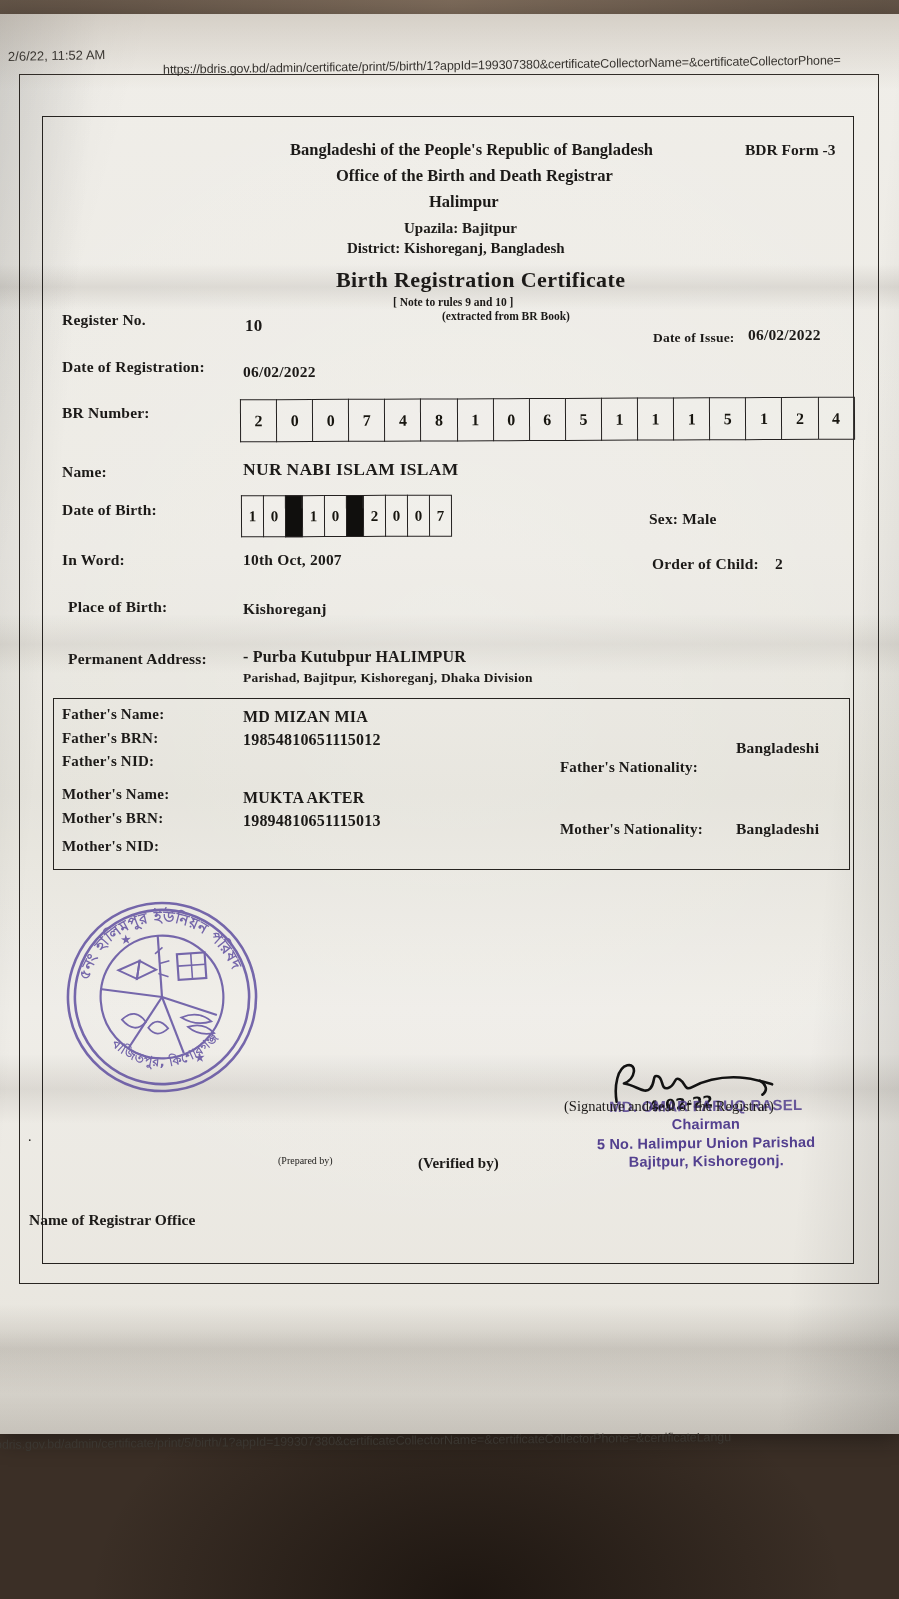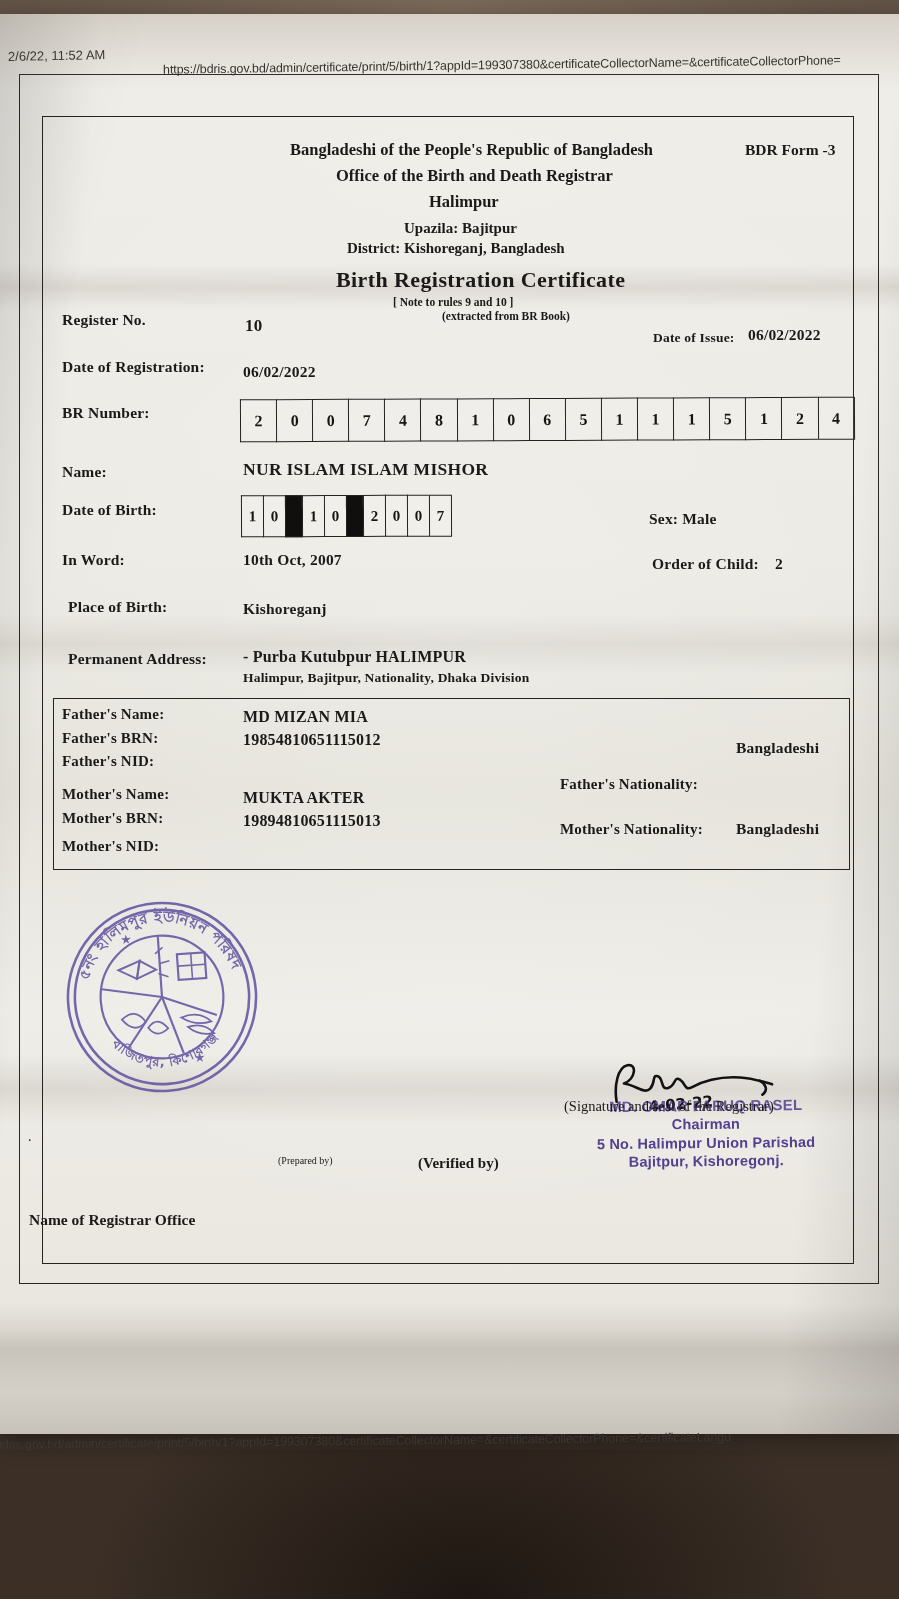--- a/index.html
+++ b/index.html
@@ -162,21 +162,21 @@
     top: 698px;
     width: 795px;
     height: 170px;
     border: 1.6px solid #262320;
   }
   #p-fname-l { left: 62px; top: 706px; font-size: 15px; }
   #p-fname-v { left: 243px; top: 708px; font-size: 16px; }
   #p-fbrn-l  { left: 62px; top: 730px; font-size: 15px; }
   #p-fbrn-v  { left: 243px; top: 731px; font-size: 16px; }
   #p-fnid-l  { left: 62px; top: 753px; font-size: 15px; }
-  #p-fnat-l  { left: 560px; top: 776px; font-size: 15px; }
+  #p-fnat-l  { left: 560px; top: 759px; font-size: 15px; }
   #p-fnat-v  { left: 736px; top: 739px; font-size: 15.5px; }
 
   #p-mname-l { left: 62px; top: 786px; font-size: 15px; }
   #p-mname-v { left: 243px; top: 789px; font-size: 16px; }
   #p-mbrn-l  { left: 62px; top: 810px; font-size: 15px; }
   #p-mbrn-v  { left: 243px; top: 812px; font-size: 16px; }
   #p-mnid-l  { left: 62px; top: 838px; font-size: 15px; }
   #p-mnat-l  { left: 560px; top: 821px; font-size: 15px; }
   #p-mnat-v  { left: 736px; top: 820px; font-size: 15.5px; }
 
@@ -339,21 +339,21 @@
     <div class="cell">1</div>
     <div class="cell">1</div>
     <div class="cell">1</div>
     <div class="cell">5</div>
     <div class="cell">1</div>
     <div class="cell">2</div>
     <div class="cell">4</div>
   </div>
 
 <div class="t lbl" id="f-name-l">Name:</div>
-<div class="t val" id="f-name-v">NUR ISLAM ISLAM MISHOR</div>
+<div class="t val" id="f-name-v">NUR NABI ISLAM ISLAM</div>
 
 <div class="t lbl" id="f-dob-l">Date of Birth:</div>
 <div id="dob-boxes">
     <div class="cell">1</div>
     <div class="cell">0</div>
     <div class="cell sep"></div>
     <div class="cell">1</div>
     <div class="cell">0</div>
     <div class="cell sep"></div>
     <div class="cell">2</div>
@@ -366,21 +366,21 @@
 <div class="t lbl" id="f-word-l">In Word:</div>
 <div class="t val" id="f-word-v">10th Oct, 2007</div>
 <div class="t lbl" id="f-order-l">Order of Child:</div>
 <div class="t val" id="f-order-v">2</div>
 
 <div class="t lbl" id="f-pob-l">Place of Birth:</div>
 <div class="t val" id="f-pob-v">Kishoreganj</div>
 
 <div class="t lbl" id="f-addr-l">Permanent Address:</div>
 <div class="t val" id="f-addr-1">- Purba Kutubpur HALIMPUR</div>
-<div class="t val" id="f-addr-2">Halimpur, Bajitpur, Nationality, Dhaka Division</div>
+<div class="t val" id="f-addr-2">Parishad, Bajitpur, Kishoreganj, Dhaka Division</div>
 
 <div id="parents-box"></div>
 <div class="t lbl" id="p-fname-l">Father's Name:</div>
 <div class="t val" id="p-fname-v">MD MIZAN MIA</div>
 <div class="t lbl" id="p-fbrn-l">Father's BRN:</div>
 <div class="t val" id="p-fbrn-v">19854810651115012</div>
 <div class="t lbl" id="p-fnid-l">Father's NID:</div>
 <div class="t lbl" id="p-fnat-l">Father's Nationality:</div>
 <div class="t val" id="p-fnat-v">Bangladeshi</div>
 

